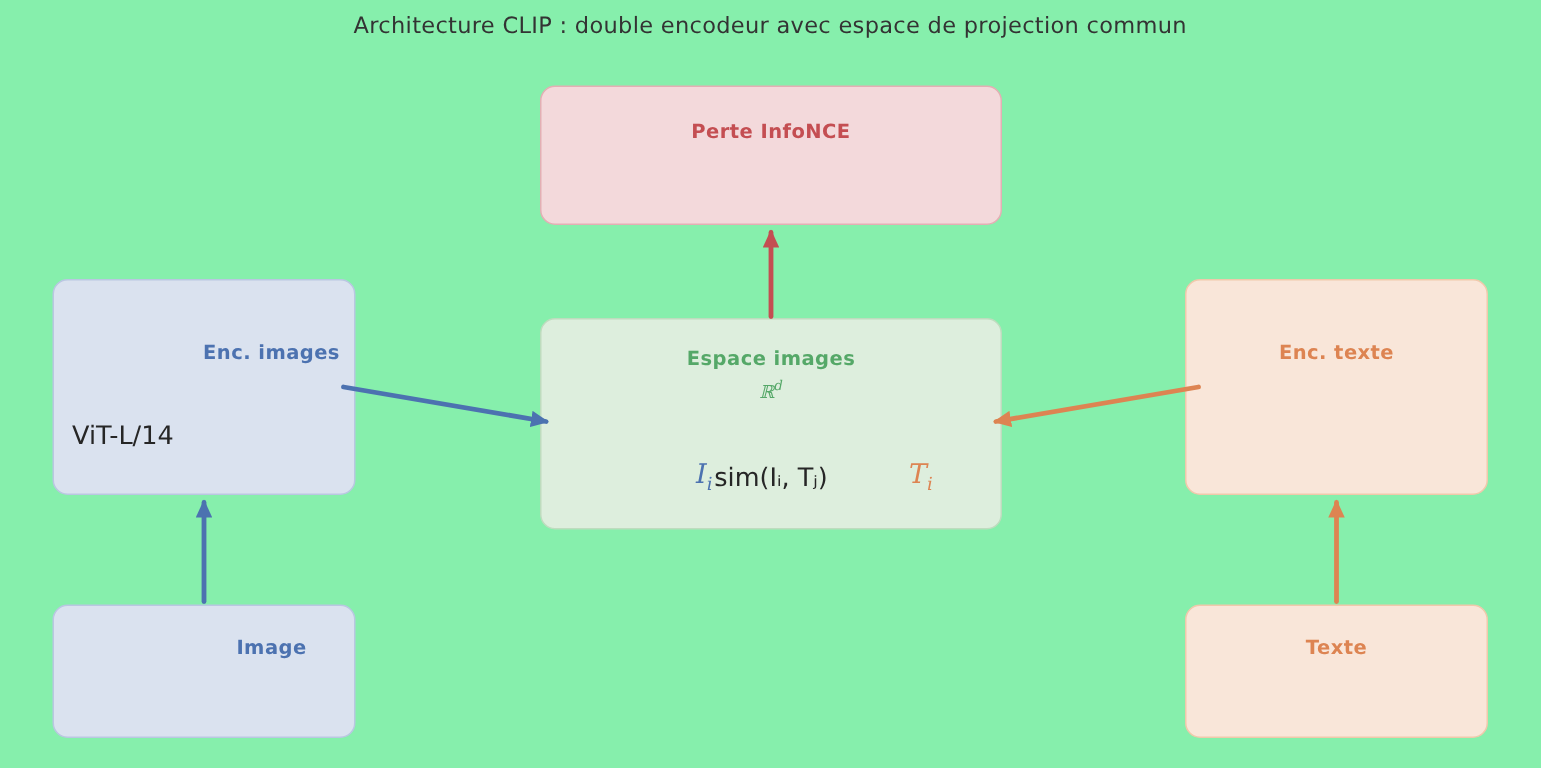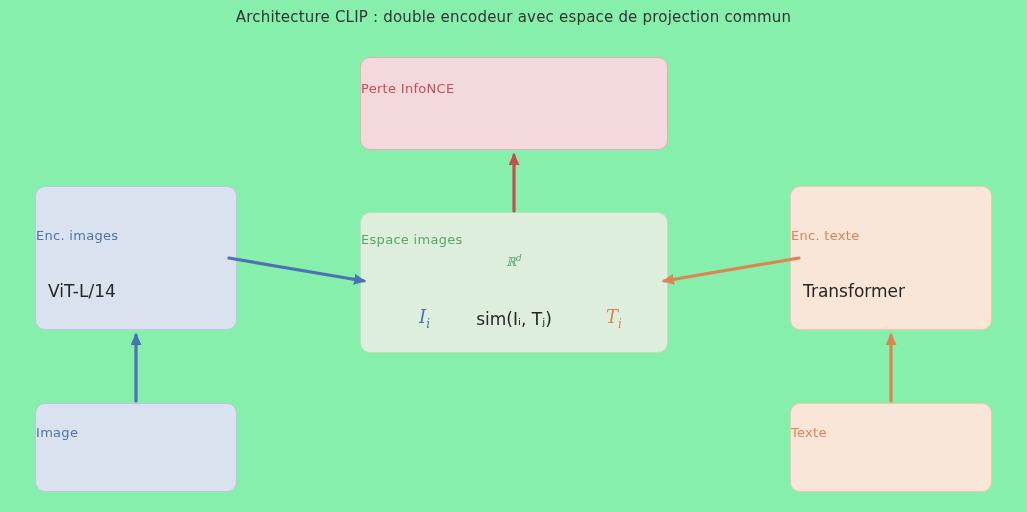--- a/index.html
+++ b/index.html
@@ -33,25 +33,26 @@
   }
   .box-blue   { background: var(--blue-fill,   #dae2ef); border-color: var(--blue-border,   #b9c7e1); }
   .box-orange { background: var(--orange-fill, #f9e6d9); border-color: var(--orange-border, #f0c9ab); }
   .box-red    { background: var(--red-fill,    #f3d9db); border-color: var(--red-border,    #e3afb4); }
   .box-green  { background: var(--green-fill,  #ddeedd); border-color: var(--green-border,  #bedcbe); }
 
   .box-label {
     position: absolute;
     left: 0;
     width: 100%;
-    font-weight: normal;
+    text-align: center;
+    font-weight: bold;
     font-size: 13px;
     letter-spacing: 0.3px;
   }
-  .label-blue   { color: var(--blue,   #4c72b0); }
+  .label-blue   { color: var(--blue,   #4c72b0); padding-left: 45px; }
   .label-orange { color: var(--orange, #dd8452); }
   .label-red    { color: var(--red,    #c44e52); }
   .label-green  { color: var(--green,  #55a868); }
 
   .box-sub {
     position: absolute;
     left: 12px;
     width: 100%;
     font-size: 17px;
     color: var(--text-body, #262626);
@@ -117,21 +118,20 @@
     <div class="math-var label-orange" style="left:245px; top:93px;"><span>T</span><sub>i</sub></div>
   </div>
 
   <div class="box box-blue" style="left:35px; top:186px; width:202px; height:144px;">
     <div class="box-label label-blue" style="top:41px;">Enc. images</div>
     <div class="box-sub" style="top:94px;">ViT-L/14</div>
   </div>
 
   <div class="box box-orange" style="left:790px; top:186px; width:202px; height:144px;">
     <div class="box-label label-orange" style="top:41px;">Enc. texte</div>
-    <div class="box-sub" style="top:94px;">Transformer</div>
   </div>
 
   <div class="box box-orange" style="left:790px; top:403px; width:202px; height:89px;">
     <div class="box-label label-orange" style="top:21px;">Texte</div>
   </div>
 
   <div class="box box-blue" style="left:35px; top:403px; width:202px; height:89px;">
     <div class="box-label label-blue" style="top:21px;">Image</div>
   </div>
 

